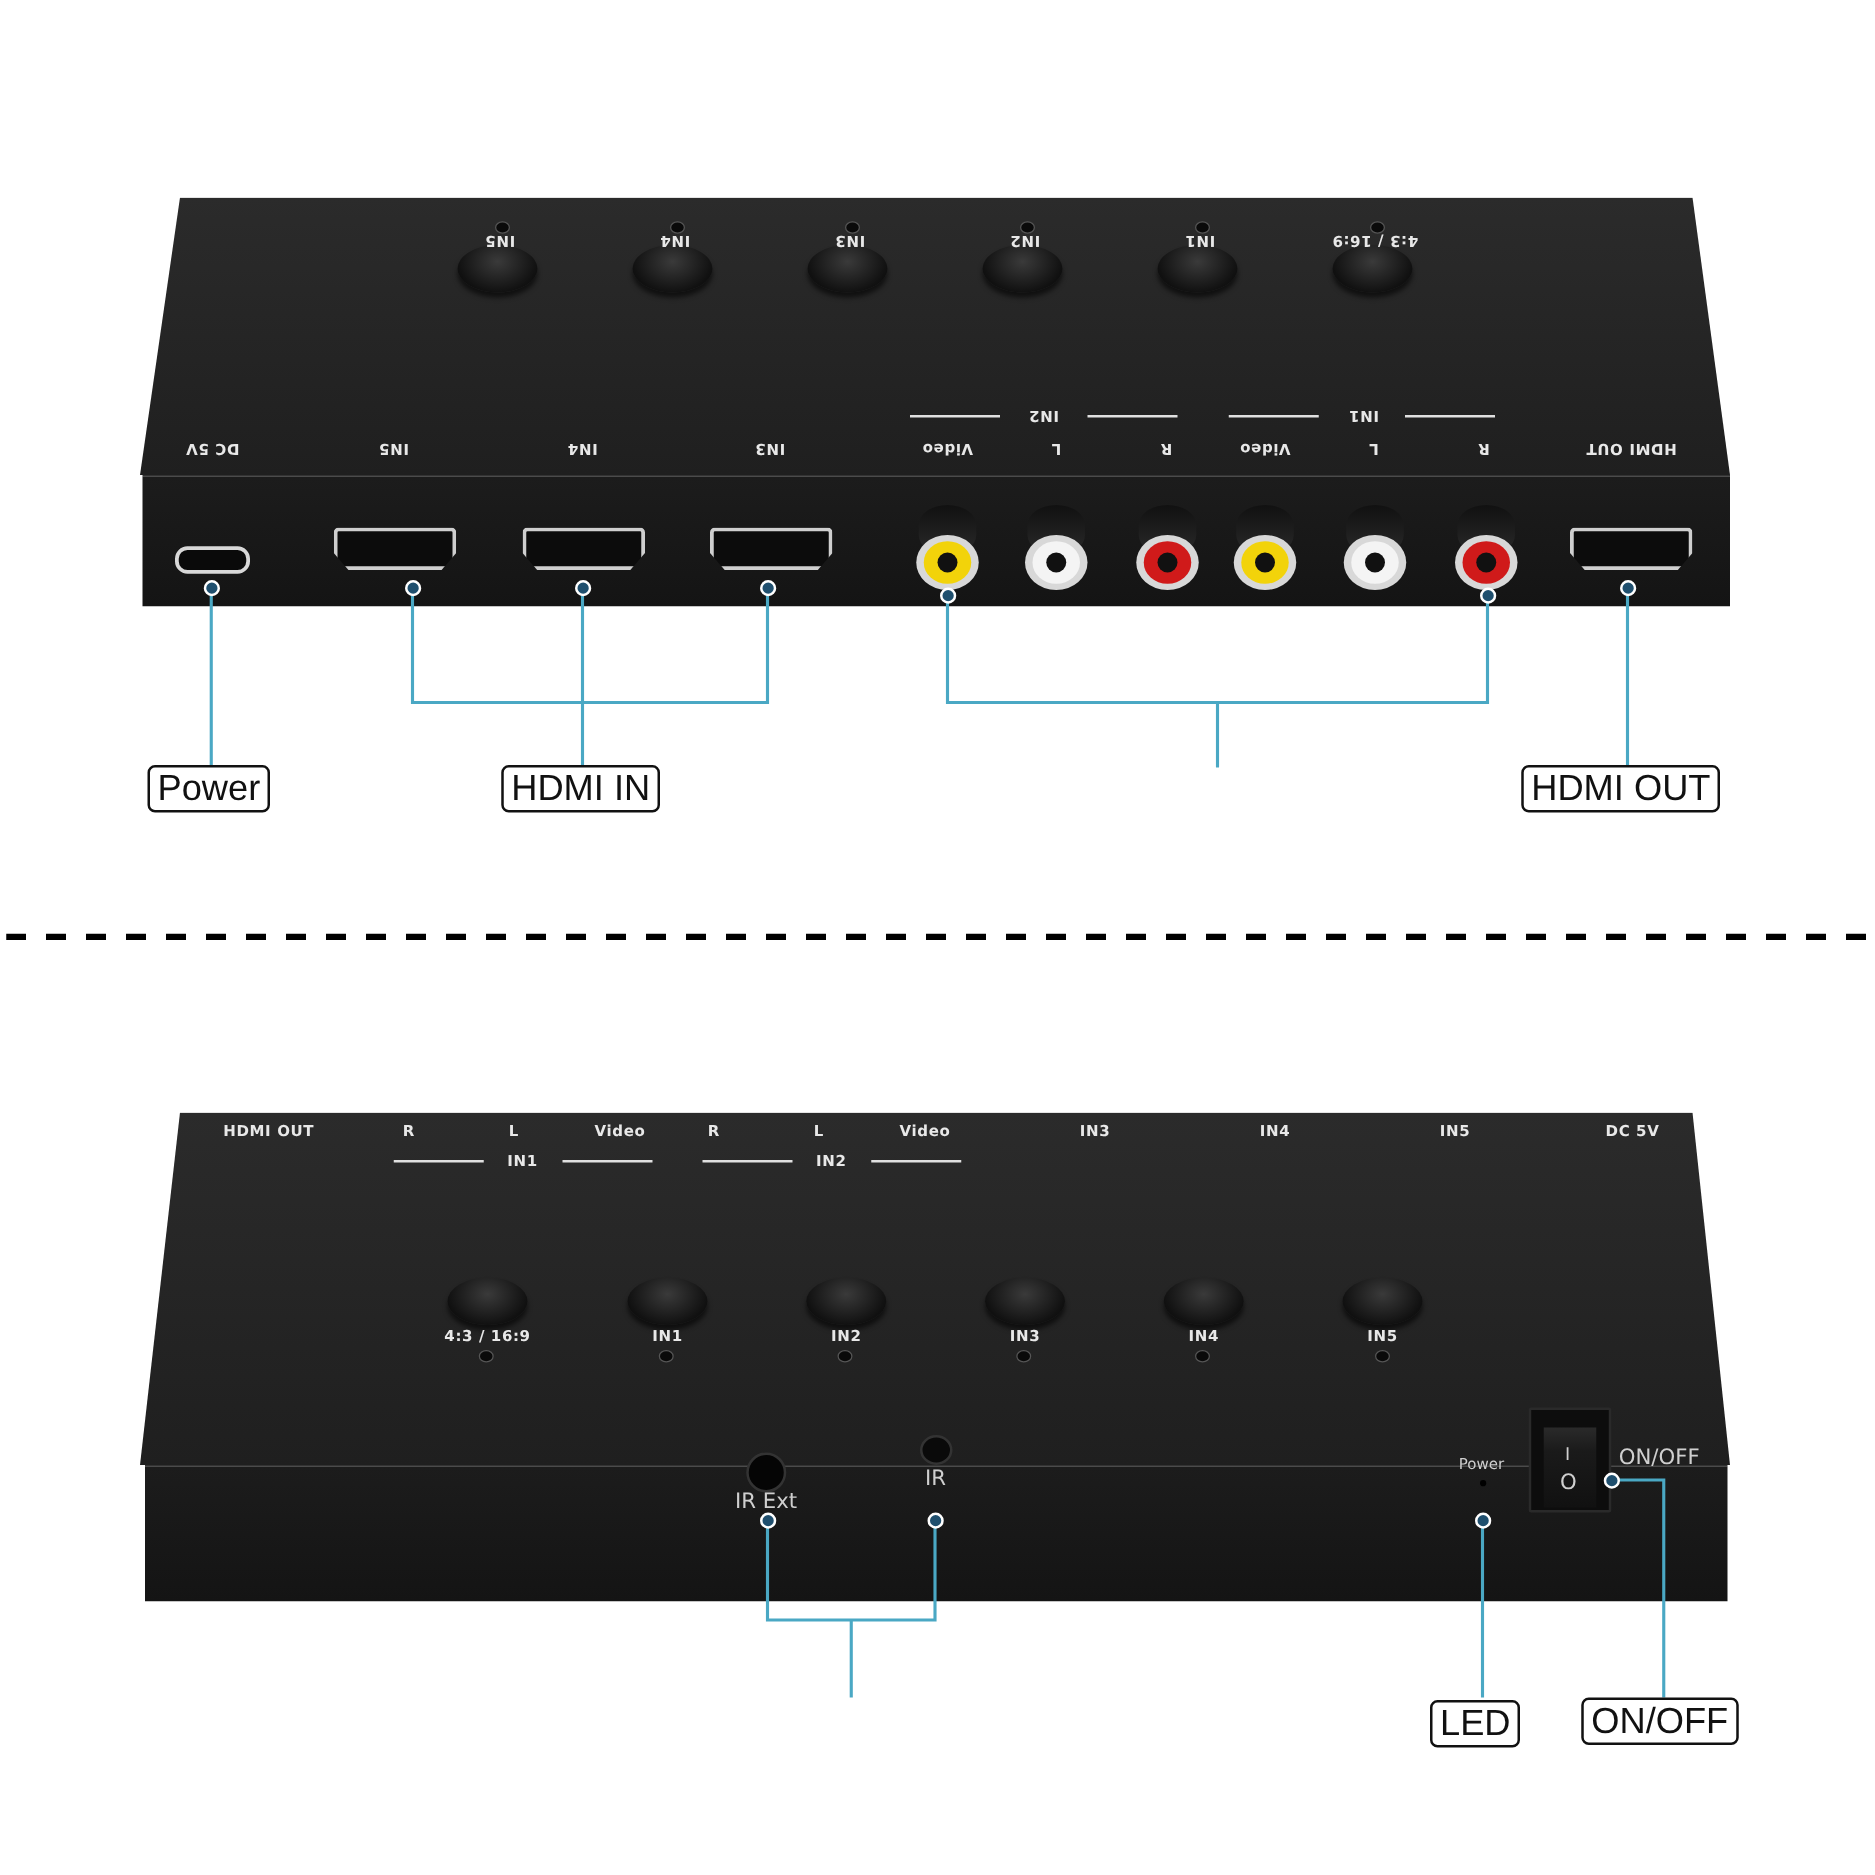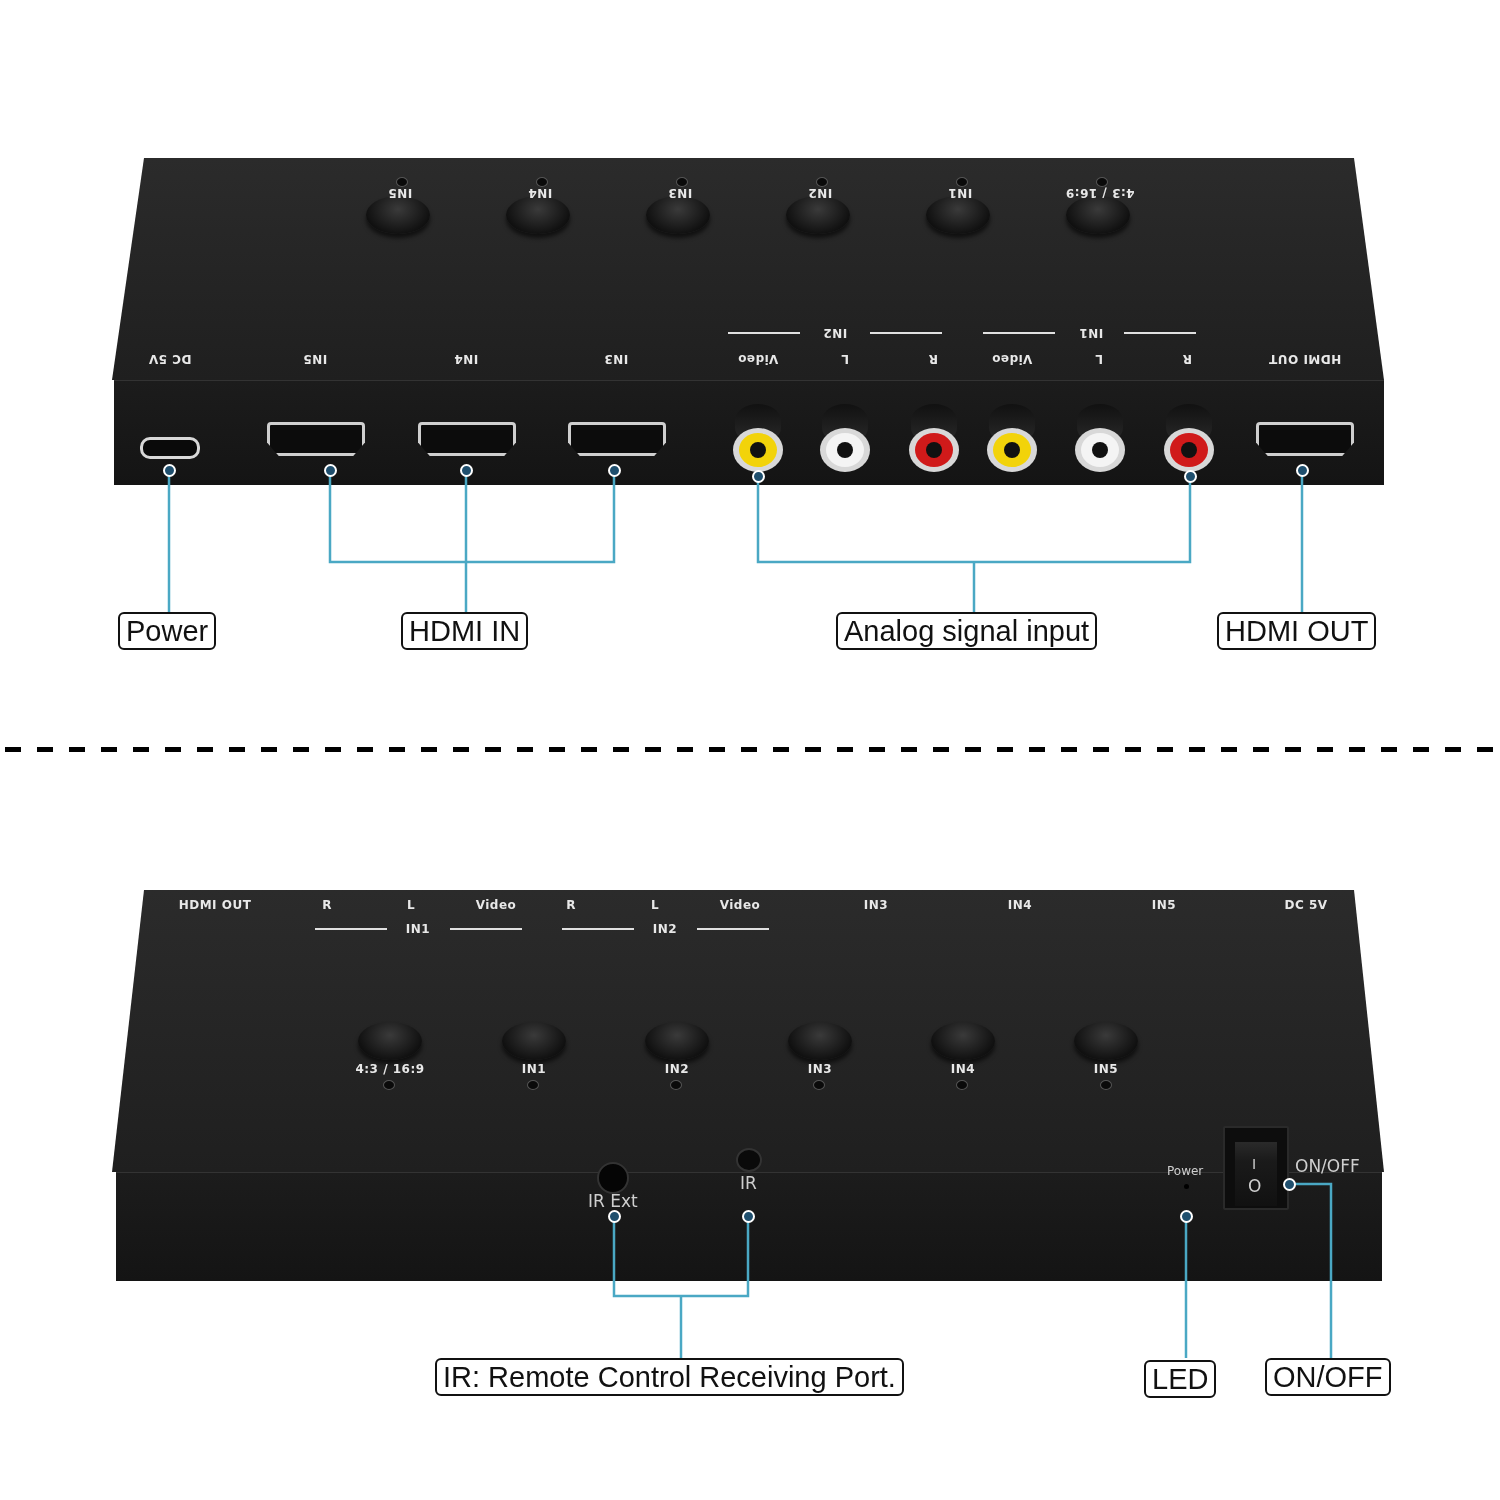--- a/index.html
+++ b/index.html
@@ -143,21 +143,20 @@
   <div class="abs dot-mark" style="left:163px;top:464px;"></div>
   <div class="abs dot-mark" style="left:324px;top:464px;"></div>
   <div class="abs dot-mark" style="left:460px;top:464px;"></div>
   <div class="abs dot-mark" style="left:608px;top:464px;"></div>
   <div class="abs dot-mark" style="left:752px;top:470px;"></div>
   <div class="abs dot-mark" style="left:1184px;top:470px;"></div>
   <div class="abs dot-mark" style="left:1296px;top:464px;"></div>
 
   <div class="abs callout" style="left:118px;top:612px;">Power</div>
   <div class="abs callout" style="left:401px;top:612px;">HDMI IN</div>
-  <div class="abs callout" style="left:836px;top:612px;">Analog signal input</div>
   <div class="abs callout" style="left:1217px;top:612px;">HDMI OUT</div>
 </div>
 
 <div class="abs" style="left:5px;top:747px;width:1495px;height:5px;background:repeating-linear-gradient(90deg,#000 0 16px,transparent 16px 32px);"></div>
 
 <div class="abs" style="left:0;top:760px;width:1500px;height:740px;">
   <div class="abs top-panel" style="left:112px;top:130px;width:1272px;height:282px;clip-path:polygon(32px 0,1242px 0,1272px 282px,0 282px);"></div>
   <div class="abs front-panel" style="left:116px;top:412px;width:1266px;height:108px;border-top:1px solid #333;"></div>
 
   <div class="abs print" style="left:160px;top:138px;width:110px;">HDMI OUT</div>
@@ -233,16 +232,15 @@
       <path d="M681 536 V598"></path>
       <path d="M1186 456 V598"></path>
       <path d="M1289 424 H1331 V598"></path>
     </g>
   </svg>
   <div class="abs dot-mark" style="left:608px;top:450px;"></div>
   <div class="abs dot-mark" style="left:742px;top:450px;"></div>
   <div class="abs dot-mark" style="left:1180px;top:450px;"></div>
   <div class="abs dot-mark" style="left:1283px;top:418px;"></div>
 
-  <div class="abs callout" style="left:435px;top:598px;">IR: Remote Control Receiving Port.</div>
   <div class="abs callout" style="left:1144px;top:600px;">LED</div>
   <div class="abs callout" style="left:1265px;top:598px;">ON/OFF</div>
 </div>
 
 </body></html>

